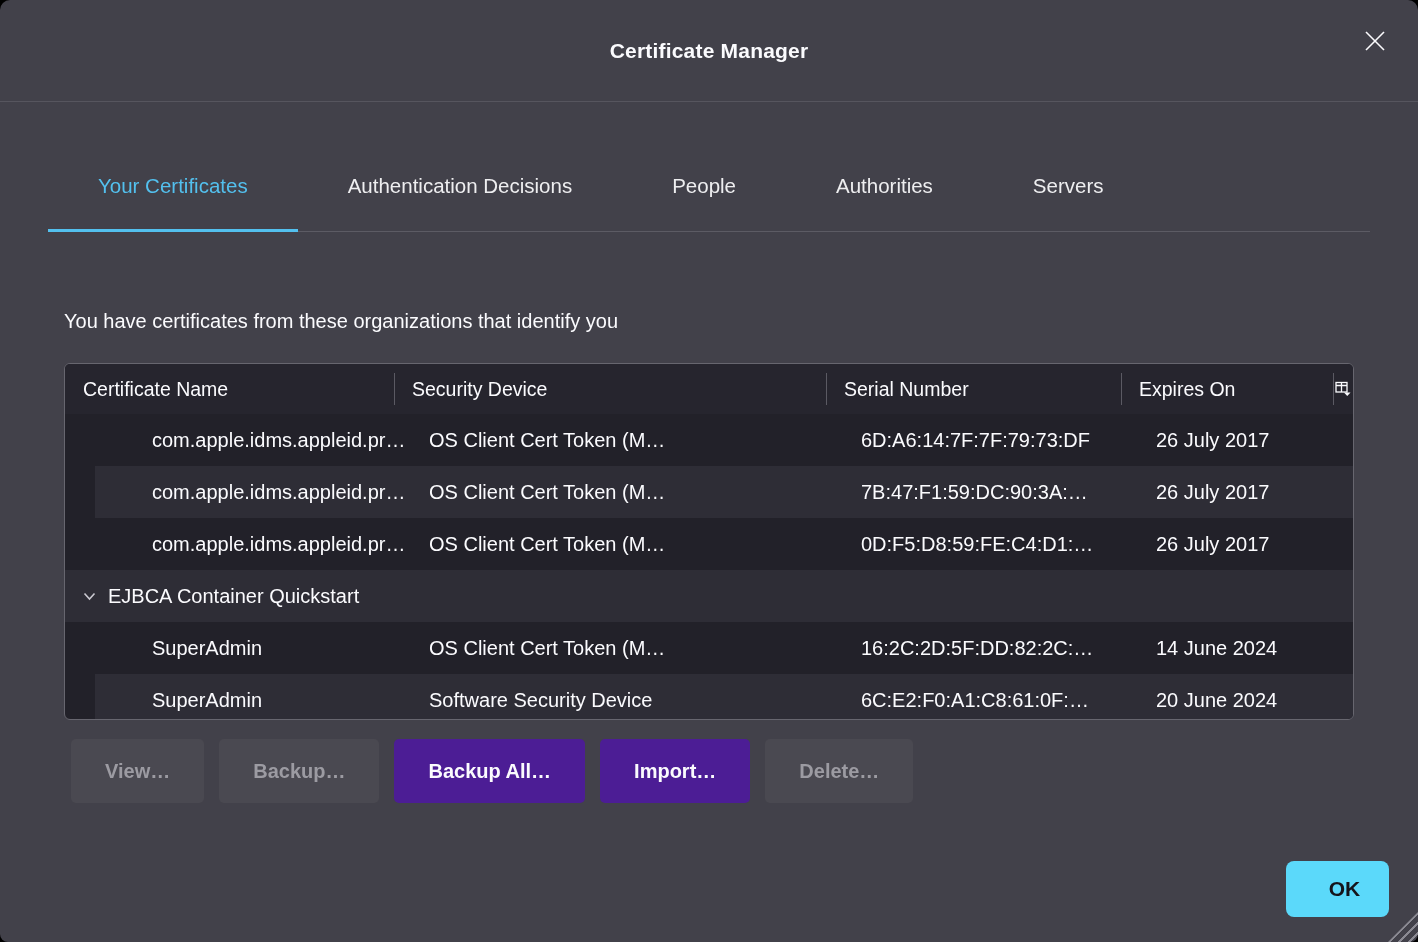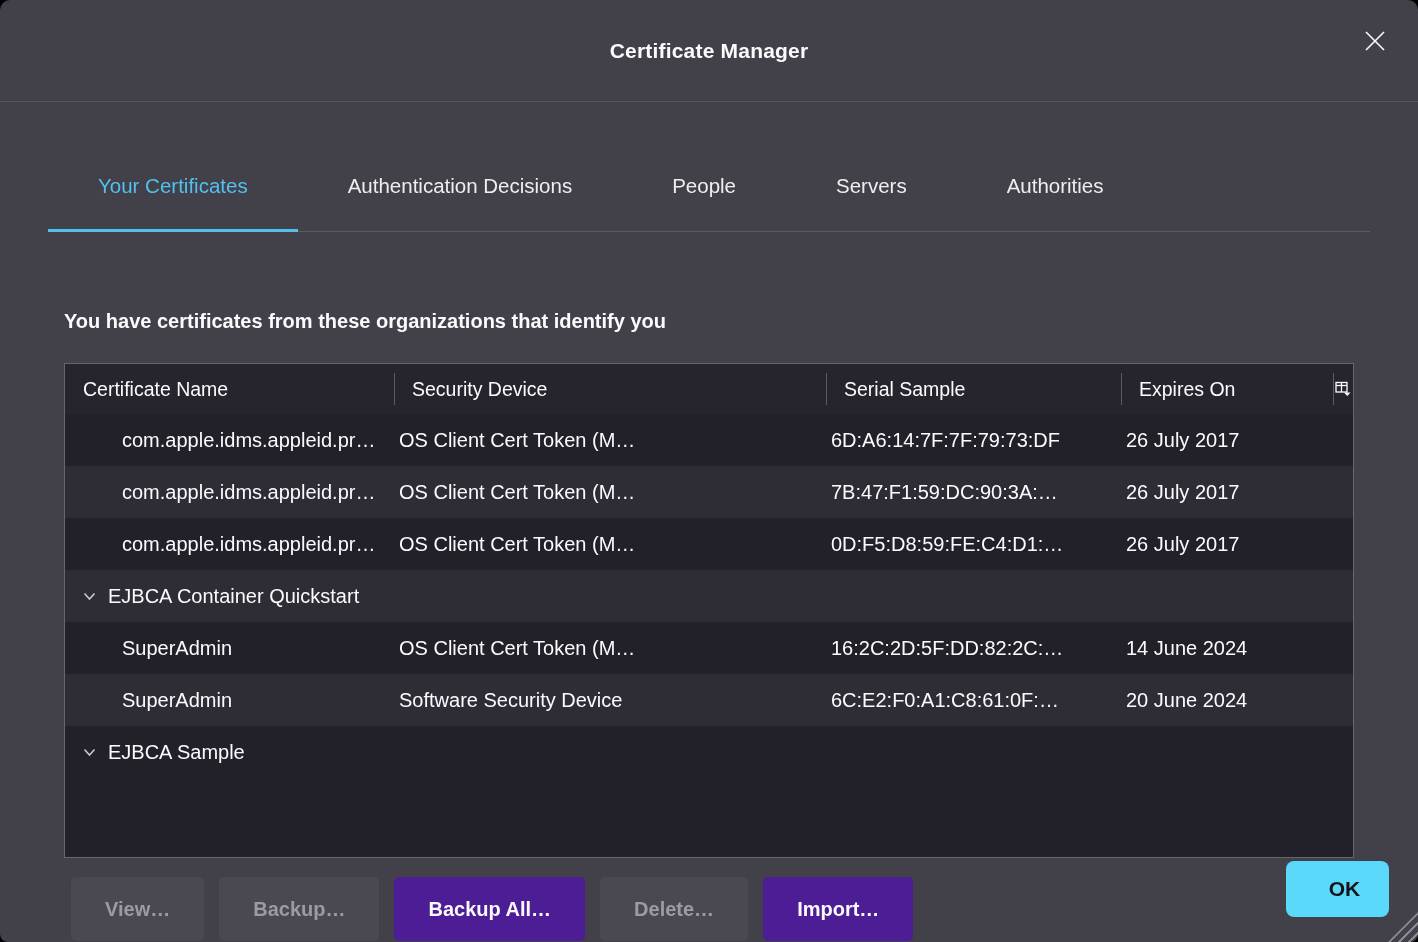--- a/index.html
+++ b/index.html
@@ -11,27 +11,27 @@
   html,body{margin:0;padding:0;}
   body{width:1418px;height:942px;background:#000;font-family:"Liberation Sans",sans-serif;position:relative;overflow:hidden;}
   .dialog{position:absolute;inset:0;background:var(--dialog-bg);border-radius:10px 10px 8px 8px;overflow:hidden;color:var(--text);}
   .titlebar{height:102px;display:flex;align-items:center;justify-content:center;border-bottom:1px solid #56555e;position:relative;}
   .titlebar h1{font-size:21px;font-weight:700;margin:0;letter-spacing:.2px;}
   .close-btn{position:absolute;right:28px;top:26px;width:30px;height:30px;background:none;border:none;cursor:pointer;padding:0;display:flex;align-items:center;justify-content:center;}
   .tabs{display:flex;align-items:flex-end;margin:72px 48px 0;border-bottom:1px solid var(--line);position:relative;}
   .tab{background:none;border:none;color:#eeeef0;font-size:20.5px;padding:0 50px 33px;position:relative;cursor:pointer;font-family:inherit;white-space:nowrap;}
   .tab.active{color:var(--accent);text-align:center;}
   .tab.active::after{content:"";position:absolute;left:0;right:0;bottom:-1px;height:3px;background:var(--accent);}
-  .desc{font-size:20px;margin:78px 0 0 64px;font-weight:700;}
-  .table{margin:30px 64px 0;height:495px;border:1px solid var(--table-border);border-radius:0;overflow:hidden;background:var(--row-dark);}
+  .desc{font-size:20px;margin:78px 0 0 64px;font-weight:400;}
+  .table{margin:30px 64px 0;height:357px;border:1px solid var(--table-border);border-radius:6px;overflow:hidden;background:var(--row-dark);}
   .thead{height:50px;display:grid;grid-template-columns:329px 432px 295px 212px 1fr;background:var(--header-bg);align-items:center;font-size:19.5px;}
   .th{position:relative;height:100%;display:flex;align-items:center;padding-left:18px;cursor:pointer;}
   .th + .th::before{content:"";position:absolute;left:0;top:9px;bottom:9px;width:1px;background:#5b5a63;}
   .th.icon-col{justify-content:center;padding-left:0;}
-  .row{height:52px;display:grid;grid-template-columns:329px 432px 295px 212px 1fr;align-items:center;font-size:20px;cursor:default;}
+  .row{height:52px;display:grid;grid-template-columns:329px 432px 295px 212px 1fr;align-items:center;font-size:20px;cursor:default;margin-left:30px;}
   .row.dark{background:var(--row-dark);}
   .row.light{background:var(--row-light);}
   .cell{padding-left:5px;white-space:nowrap;overflow:hidden;}
   .cell.name{padding-left:57px;}
   .group-row{height:52px;display:flex;align-items:center;gap:12px;padding-left:18px;font-size:20px;}
   .group-row.dark{background:var(--row-dark);}
   .group-row.light{background:var(--row-light);}
   .btnrow{display:flex;gap:15px;margin:19px 64px 0 71px;align-items:flex-end;}
   .btn{height:64px;padding:0 34px;border-radius:5px;font-size:20px;font-weight:700;border:none;cursor:pointer;font-family:inherit;}
   .btn.enabled{background:#4c1d95;color:var(--text);}
@@ -51,31 +51,31 @@
         <line x1="4" y1="4" x2="22" y2="22" stroke="#fbfbfe" stroke-width="1.6"></line>
         <line x1="22" y1="4" x2="4" y2="22" stroke="#fbfbfe" stroke-width="1.6"></line>
       </svg>
     </button>
   </header>
 
   <nav class="tabs" id="tabs">
       <button class="tab active">Your Certificates</button>
       <button class="tab">Authentication Decisions</button>
       <button class="tab">People</button>
+      <button class="tab">Authorities</button>
       <button class="tab">Servers</button>
-      <button class="tab">Authorities</button>
     </nav>
 
   <p class="desc">You have certificates from these organizations that identify you</p>
 
   <div class="table">
     <div class="thead" id="thead">
         <div class="th">Certificate Name</div>
         <div class="th">Security Device</div>
-        <div class="th">Serial Sample</div>
+        <div class="th">Serial Number</div>
         <div class="th">Expires On</div>
         <div class="th icon-col">
           <svg width="17" height="16" viewBox="0 0 17 16">
             <rect x="1" y="1.5" width="11" height="9.5" fill="none" stroke="#fbfbfe" stroke-width="1.3"></rect>
             <line x1="6.5" y1="1.5" x2="6.5" y2="11" stroke="#fbfbfe" stroke-width="1.3"></line>
             <line x1="1" y1="4.5" x2="12" y2="4.5" stroke="#fbfbfe" stroke-width="1.3"></line>
             <polygon points="9,11.5 15.5,11.5 12.25,15" fill="#fbfbfe"></polygon>
           </svg>
         </div>
       </div>
@@ -131,20 +131,20 @@
           </span>
           <span>EJBCA Sample</span>
         </div>
       </div>
   </div>
 
   <div class="btnrow" id="btnrow">
       <button class="btn disabled" disabled="">View…</button>
       <button class="btn disabled" disabled="">Backup…</button>
       <button class="btn enabled">Backup All…</button>
+      <button class="btn enabled">Import…</button>
       <button class="btn disabled" disabled="">Delete…</button>
-      <button class="btn enabled">Import…</button>
     </div>
 
   <button class="ok-btn">OK</button>
 
   <div class="grip"></div>
 </div>
 
 </body></html>

